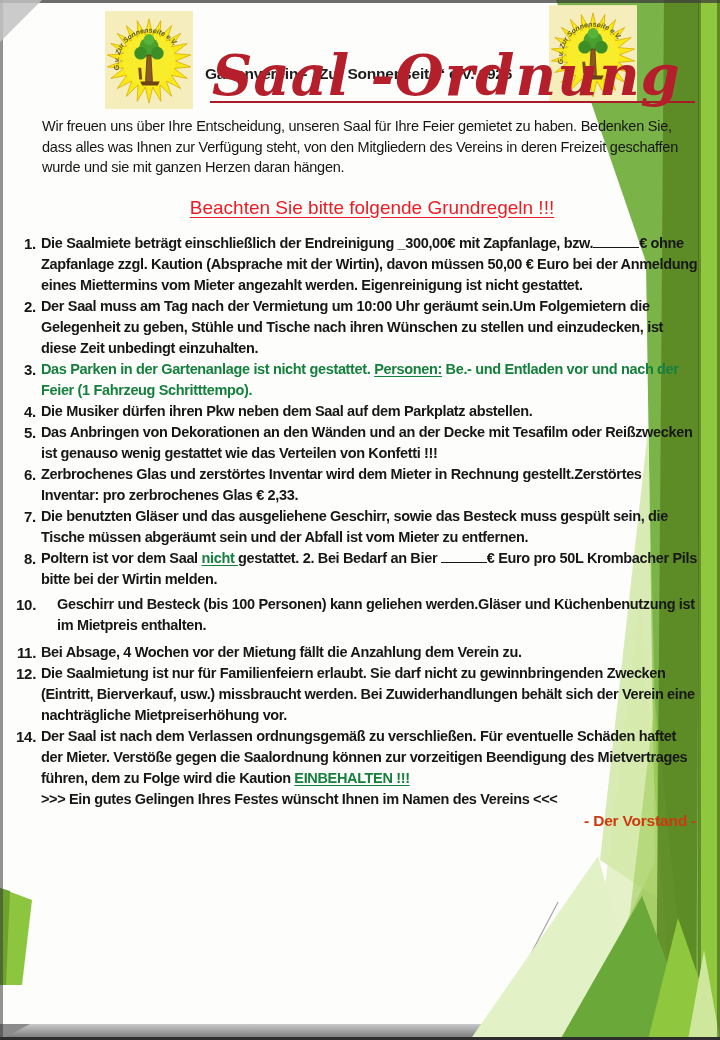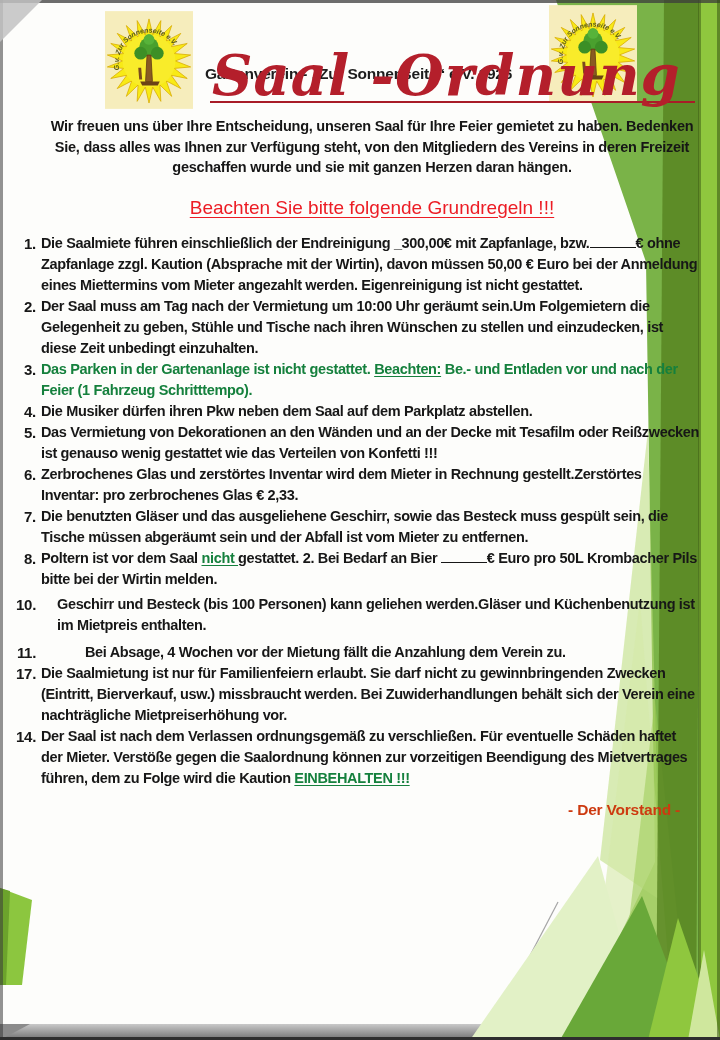--- a/index.html
+++ b/index.html
@@ -20,52 +20,52 @@
   .org-line{font-weight:bold;font-size:15.5px;line-height:20px;color:#1d1d1d;letter-spacing:-0.2px;margin-top:48px;}
   .doc-title{
     position:absolute;left:210px;top:50px;
     font-family:"DejaVu Serif", serif;font-style:italic;font-weight:bold;
     font-size:56px;line-height:50px;color:#b41f2b;
     border-bottom:2px solid #a81c27;padding:0 14px 1px 2px;
     letter-spacing:1px;
   }
   
   .intro{
-    position:absolute;left:50px;top:116px;width:644px;
-    text-align:center;font-weight:bold;font-size:14.5px;line-height:20.5px;
+    position:absolute;left:42px;top:116px;width:644px;
+    text-align:left;font-weight:normal;font-size:14.5px;line-height:20.5px;
     color:#161616;letter-spacing:-0.25px;
   }
   .rules-heading{
     position:absolute;left:12px;top:197px;width:720px;text-align:center;
     font-weight:normal;font-size:19px;color:#ec1c24;
   }
   .rules-heading span{text-decoration:underline;text-underline-offset:3px;}
 
   
   .rules{position:absolute;left:8px;top:233px;width:692px;}
   .rule-row{display:flex;align-items:flex-start;}
   .rule-row:nth-child(9){margin-top:4px;gap:16px;}
-  .rule-row:nth-child(10){margin-top:6px;gap:44px;}
+  .rule-row:nth-child(10){margin-top:6px;}
   .rule-num{
     flex:0 0 28px;text-align:right;margin-right:5px;
     font-weight:bold;font-size:15px;line-height:21px;color:#171717;letter-spacing:-0.3px;
   }
   .rule-body{
     flex:1;font-weight:bold;font-size:14.5px;line-height:21px;color:#171717;
     letter-spacing:-0.35px;
   }
   .rule-body .red{color:#15803d;}
   .rule-body .ul{text-decoration:underline;text-underline-offset:2px;}
   .blank{display:inline-block;width:46px;border-bottom:1.5px solid #171717;height:13px;vertical-align:baseline;}
   .closing{
     margin-left:33px;margin-top:0;
     font-weight:bold;font-size:14.5px;line-height:21px;color:#171717;letter-spacing:-0.35px;
   }
   .signature{
-    margin-top:12px;text-align:right;padding-right:20px;
+    margin-top:2px;text-align:right;padding-right:4px;
     font-weight:bold;font-size:15.5px;color:#cd3a10;letter-spacing:-0.2px;
   }
 </style>
 </head>
 <body>
 
 <svg class="bg" viewBox="0 0 720 1040" preserveAspectRatio="none" aria-hidden="true">
   <defs>
     <linearGradient id="gb" x1="0" y1="0" x2="0" y2="1">
       <stop offset="0" stop-color="#c9c9c9"></stop>
@@ -148,37 +148,37 @@
   <div class="intro">Wir freuen uns über Ihre Entscheidung, unseren Saal für Ihre Feier gemietet zu haben. Bedenken Sie, dass alles was Ihnen zur Verfügung steht, von den Mitgliedern des Vereins in deren Freizeit geschaffen wurde und sie mit ganzen Herzen daran hängen.</div>
 
   <div class="rules-heading">
     <span>Beachten Sie bitte folgende Grundregeln !!!</span>
   </div>
 
   <div class="rules">
 
   <div class="rule-row">
         <div class="rule-num">1.</div>
-        <div class="rule-body"><span>Die Saalmiete führen einschließlich der Endreinigung _300,00€ mit Zapfanlage, bzw.</span><span class="blank"></span><span>€ ohne Zapfanlage zzgl. Kaution (Absprache mit der Wirtin), davon müssen 50,00 € Euro bei der Anmeldung eines Miettermins vom Mieter angezahlt werden. Eigenreinigung ist nicht gestattet.</span></div>
+        <div class="rule-body"><span>Die Saalmiete beträgt einschließlich der Endreinigung _300,00€ mit Zapfanlage, bzw.</span><span class="blank"></span><span>€ ohne Zapfanlage zzgl. Kaution (Absprache mit der Wirtin), davon müssen 50,00 € Euro bei der Anmeldung eines Miettermins vom Mieter angezahlt werden. Eigenreinigung ist nicht gestattet.</span></div>
       </div>
       <div class="rule-row">
         <div class="rule-num">2.</div>
         <div class="rule-body"><span>Der Saal muss am Tag nach der Vermietung um 10:00 Uhr geräumt sein.Um Folgemietern die Gelegenheit zu geben, Stühle und Tische nach ihren Wünschen zu stellen und einzudecken, ist diese Zeit unbedingt einzuhalten.</span></div>
       </div>
       <div class="rule-row">
         <div class="rule-num">3.</div>
-        <div class="rule-body"><span class="red">Das Parken in der Gartenanlage ist nicht gestattet. </span><span class="red ul">Beachten:</span><span class="red"> Be.- und Entladen vor und nach der Feier (1 Fahrzeug Schritttempo).</span></div>
+        <div class="rule-body"><span class="red">Das Parken in der Gartenanlage ist nicht gestattet. </span><span class="red ul">Personen:</span><span class="red"> Be.- und Entladen vor und nach der Feier (1 Fahrzeug Schritttempo).</span></div>
       </div>
       <div class="rule-row">
         <div class="rule-num">4.</div>
         <div class="rule-body"><span>Die Musiker dürfen ihren Pkw neben dem Saal auf dem Parkplatz abstellen.</span></div>
       </div>
       <div class="rule-row">
         <div class="rule-num">5.</div>
-        <div class="rule-body"><span>Das Vermietung von Dekorationen an den Wänden und an der Decke mit Tesafilm oder Reißzwecken ist genauso wenig gestattet wie das Verteilen von Konfetti !!!</span></div>
+        <div class="rule-body"><span>Das Anbringen von Dekorationen an den Wänden und an der Decke mit Tesafilm oder Reißzwecken ist genauso wenig gestattet wie das Verteilen von Konfetti !!!</span></div>
       </div>
       <div class="rule-row">
         <div class="rule-num">6.</div>
         <div class="rule-body"><span>Zerbrochenes Glas und zerstörtes Inventar wird dem Mieter in Rechnung gestellt.Zerstörtes Inventar: pro zerbrochenes Glas € 2,33.</span></div>
       </div>
       <div class="rule-row">
         <div class="rule-num">7.</div>
         <div class="rule-body"><span>Die benutzten Gläser und das ausgeliehene Geschirr, sowie das Besteck muss gespült sein, die Tische müssen abgeräumt sein und der Abfall ist vom Mieter zu entfernen.</span></div>
       </div>
       <div class="rule-row">
@@ -187,22 +187,23 @@
       </div>
       <div class="rule-row">
         <div class="rule-num">10.</div>
         <div class="rule-body"><span>Geschirr und Besteck (bis 100 Personen) kann geliehen werden.Gläser und Küchenbenutzung ist im Mietpreis enthalten.</span></div>
       </div>
       <div class="rule-row">
         <div class="rule-num">11.</div>
         <div class="rule-body"><span>Bei Absage, 4 Wochen vor der Mietung fällt die Anzahlung dem Verein zu.</span></div>
       </div>
       <div class="rule-row">
-        <div class="rule-num">17.</div>
+        <div class="rule-num">12.</div>
         <div class="rule-body"><span>Die Saalmietung ist nur für Familienfeiern erlaubt. Sie darf nicht zu gewinnbringenden Zwecken (Eintritt, Bierverkauf, usw.) missbraucht werden. Bei Zuwiderhandlungen behält sich der Verein eine nachträgliche Mietpreiserhöhung vor.</span></div>
       </div>
       <div class="rule-row">
         <div class="rule-num">14.</div>
         <div class="rule-body"><span>Der Saal ist nach dem Verlassen ordnungsgemäß zu verschließen. Für eventuelle Schäden haftet der Mieter. Verstöße gegen die Saalordnung können zur vorzeitigen Beendigung des Mietvertrages führen, dem zu Folge wird die Kaution </span><span class="red ul">EINBEHALTEN !!!</span></div>
       </div>
+      <div class="closing">&gt;&gt;&gt; Ein gutes Gelingen Ihres Festes wünscht Ihnen im Namen des Vereins &lt;&lt;&lt;</div>
       <div class="signature">- Der Vorstand -</div>
     </div>
 </div>
 
 </body></html>

